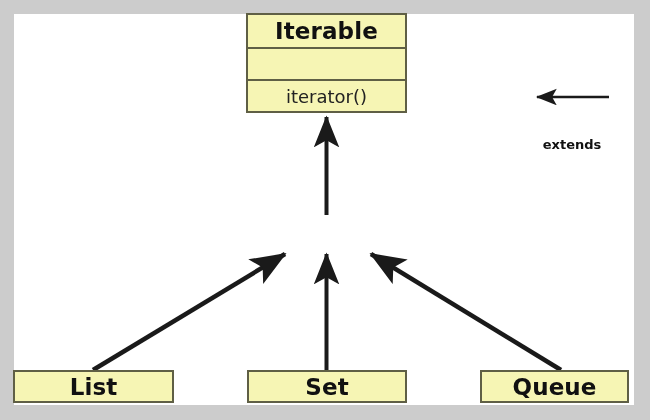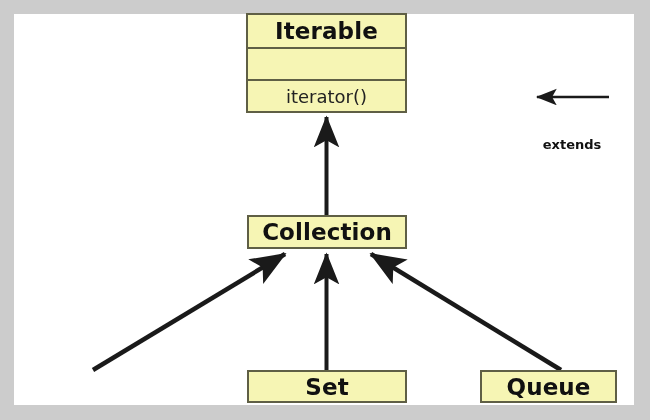--- a/index.html
+++ b/index.html
@@ -86,21 +86,21 @@
   }
   #box-set {
     left: 247px;
     top: 370px;
     width: 160px;
     height: 33px;
   }
   #box-queue {
     left: 480px;
     top: 370px;
-    width: 137px;
+    width: 149px;
     height: 33px;
   }
   #box-list .row-title,
   #box-set .row-title,
   #box-queue .row-title { height: 100%; }
 
   
   #legend {
     position: absolute;
     left: 528px;
@@ -153,26 +153,26 @@
       <span class="class-title">Iterable</span>
     </div>
     <div class="uml-row row-fields divider-top">
       <span class="class-method"></span>
     </div>
     <div class="uml-row row-methods divider-top">
       <span class="class-method">iterator()</span>
     </div>
   </div>
 
-  <div class="uml-box" id="box-collection">
+
+  <div class="uml-box" id="box-list">
     <div class="uml-row row-title">
-      <span class="class-title">Collection</span>
+      <span class="class-title">List</span>
     </div>
   </div>
-
 
   <div class="uml-box" id="box-set">
     <div class="uml-row row-title">
       <span class="class-title">Set</span>
     </div>
   </div>
 
   <div class="uml-box" id="box-queue">
     <div class="uml-row row-title">
       <span class="class-title">Queue</span>

